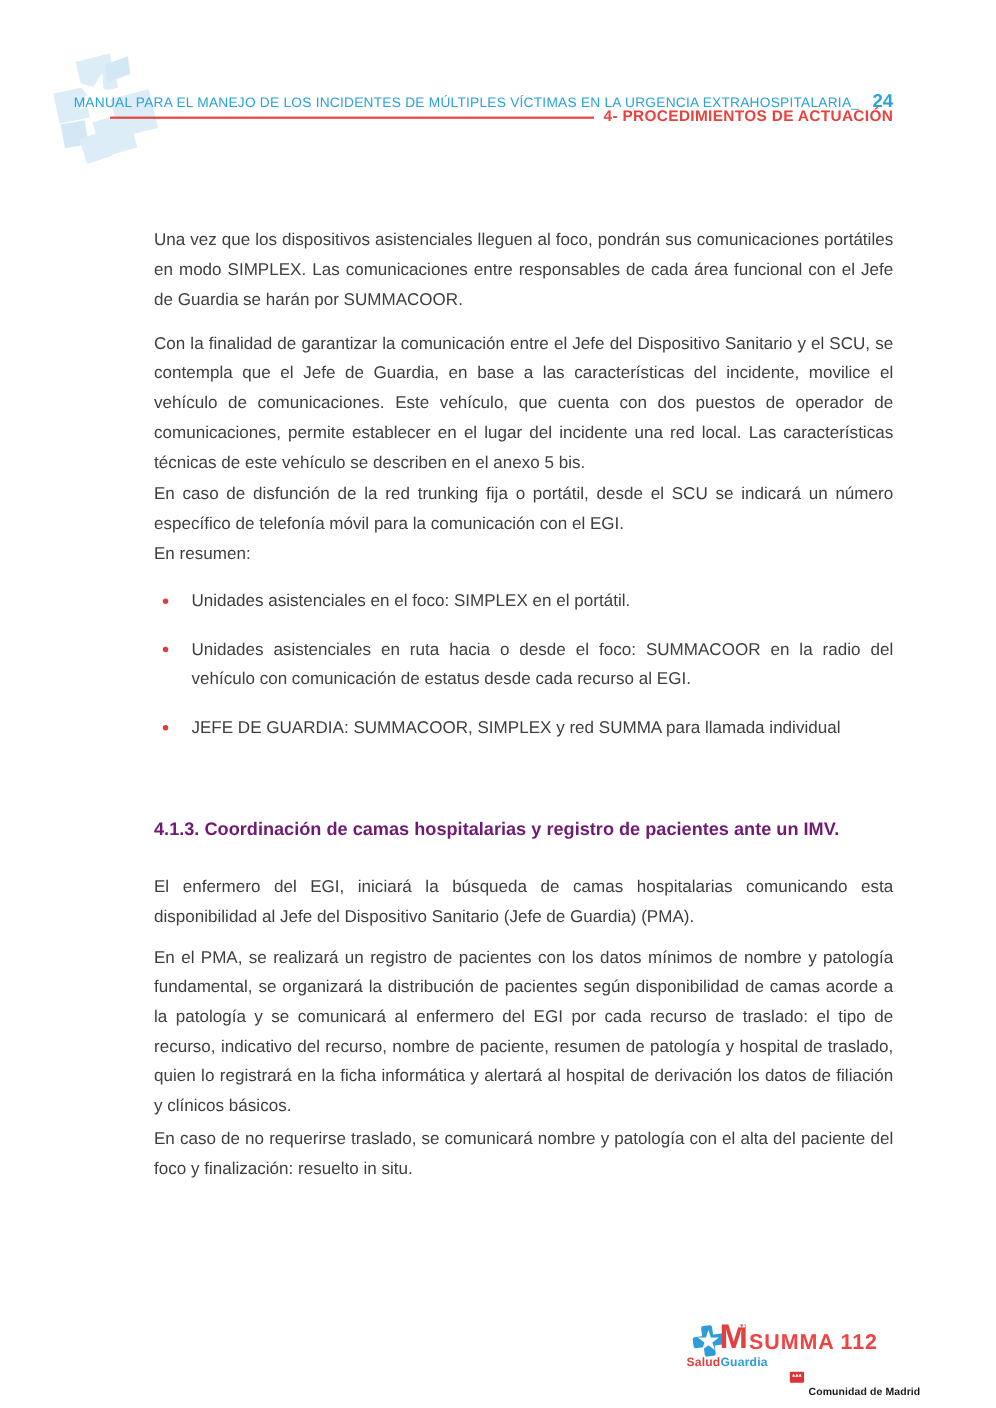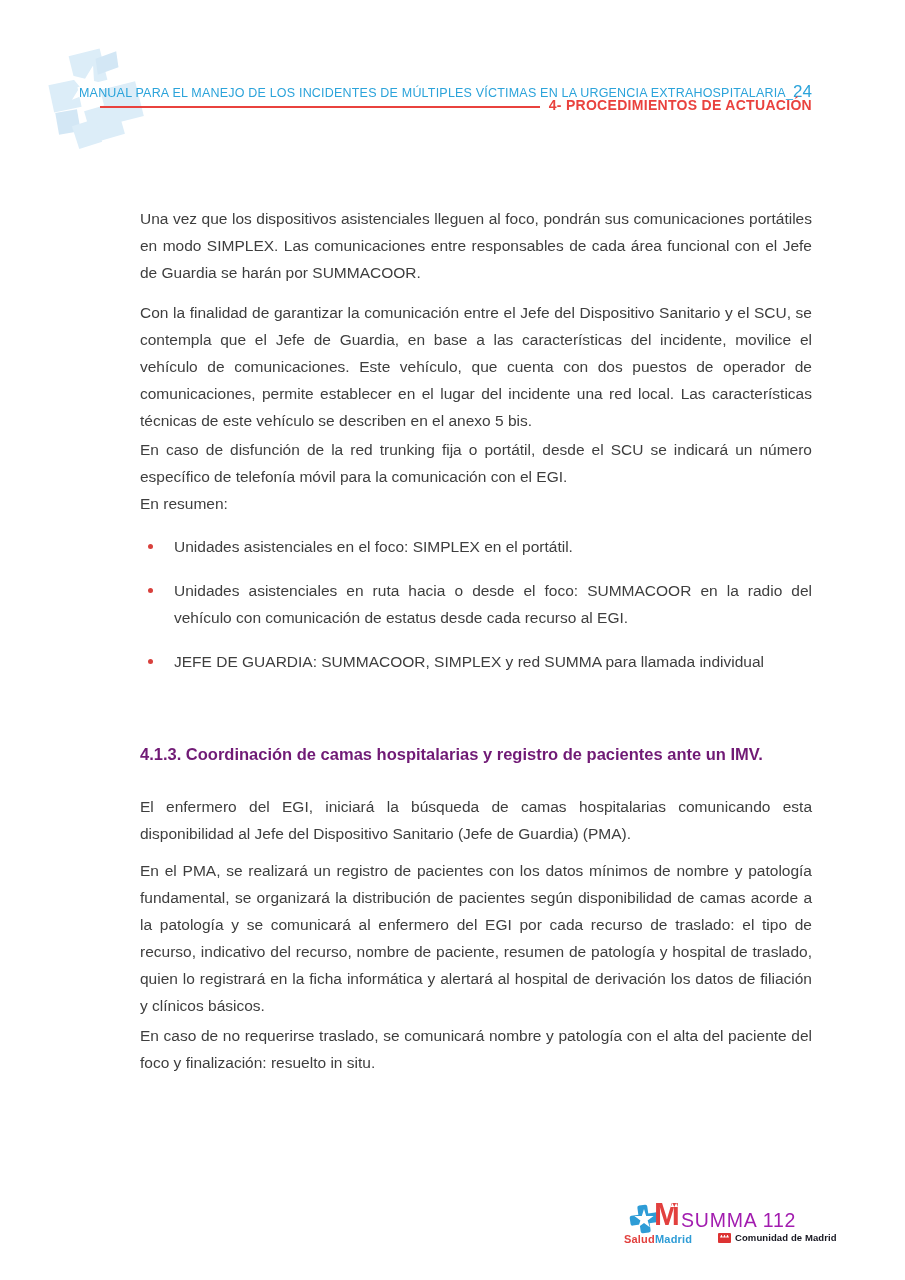--- a/index.html
+++ b/index.html
@@ -21,21 +21,21 @@
     clip-path: polygon(50% 0%, 61% 35%, 98% 35%, 68% 57%, 79% 91%, 50% 70%, 21% 91%, 32% 57%, 2% 35%, 39% 35%);
   }
 
   
   .header { position: absolute; z-index: 2; left: 0; top: 0; width: 100%; }
   .header-title {
     position: absolute; top: 82px; right: 93px; white-space: nowrap;
     color: #2ba3da; font-size: 12.5px; letter-spacing: 0.2px; font-weight: 400;
   }
   .header-title .sep { font-size: 12.5px; }
-  .header-title .pageno { font-size: 17px; font-weight: 400; letter-spacing: 0; }
+  .header-title .pageno { font-size: 17px; font-weight: 700; letter-spacing: 0; margin-left: 12px; }
   .header-rule { position: absolute; top: 106px; left: 100px; width: 440px; height: 2px; background: #e9423e; }
   .header-section {
     position: absolute; top: 97px; right: 93px; white-space: nowrap;
     color: #e9423e; font-size: 14px; letter-spacing: 0.3px; font-weight: 700;
   }
 
   
   .content {
     position: absolute; z-index: 1; left: 140px; top: 205px; width: 672px;
     color: #3e3e3e; font-size: 15.5px; line-height: 27px;
@@ -71,34 +71,34 @@
   .m-letter {
     position: absolute; left: 42px; top: 1px;
     color: #e2403e; font-size: 31px; font-weight: 800; line-height: 31px; letter-spacing: -1px;
   }
   .m-crown {
     position: absolute; left: 55px; top: 5px; width: 11px; height: 4px; background: #ffffff;
     clip-path: polygon(0% 100%, 16% 0%, 33% 100%, 50% 0%, 66% 100%, 83% 0%, 100% 100%);
   }
   .summa-112 {
     position: absolute; left: 69px; top: 11px; white-space: nowrap;
-    color: #a21caf; font-size: 19.5px; font-weight: 400; letter-spacing: 0.8px;
+    color: #ef4444; font-size: 19.5px; font-weight: 700; letter-spacing: 0.8px;
   }
   .salud-madrid { position: absolute; left: 12px; top: 35px; font-size: 11px; font-weight: 700; letter-spacing: 0.2px; white-space: nowrap; }
   .salud-madrid .salud { color: #e2403e; }
   .salud-madrid .madrid { color: #2e9cd6; }
   .comunidad { position: absolute; left: 106px; top: 34px; display: flex; align-items: center; gap: 4px; white-space: nowrap; }
   .flag-icon {
     width: 13px; height: 10px; background: #dd3333; border-radius: 1px; position: relative; flex: none;
   }
   .flag-icon::after {
     content: ""; position: absolute; left: 2px; top: 2px; width: 9px; height: 3px; background: #ffffff;
     clip-path: polygon(0% 100%, 16% 0%, 33% 100%, 50% 0%, 66% 100%, 83% 0%, 100% 100%);
   }
-  .comunidad-text { color: #15151f; font-size: 9.5px; font-weight: 700; letter-spacing: 0.1px; }
+  .comunidad-text { color: #15151f; font-size: 9.5px; font-weight: 700; letter-spacing: 0.1px; margin-top: 28px; }
 </style>
 </head>
 <body>
 
 <div class="page">
 
   <div class="watermark">
     <div class="wm-sq" style="left:24px; top:22px; width:32px; height:32px; transform:rotate(-14deg);"></div>
     <div class="wm-sq d2" style="left:48px; top:25px; width:22px; height:16px; transform:rotate(-20deg) skewX(-12deg);"></div>
     <div class="wm-sq" style="left:3px;  top:52px; width:28px; height:28px; transform:rotate(-12deg);"></div>
@@ -136,20 +136,20 @@
 
   <div class="footer-logo">
     <div class="cross-wrap">
       <div class="cross-v"></div>
       <div class="cross-h"></div>
       <div class="cross-star"></div>
     </div>
     <div class="m-letter">M</div>
     <div class="m-crown"></div>
     <div class="summa-112">SUMMA 112</div>
-    <div class="salud-madrid"><span class="salud">Salud</span><span class="madrid">Madrid</span></div>
+    <div class="salud-madrid"><span class="salud">Salud</span><span class="madrid">Guardia</span></div>
     <div class="comunidad">
       <span class="flag-icon"></span>
       <span class="comunidad-text">Comunidad de Madrid</span>
     </div>
   </div>
 
 </div>
 
 </body></html>

